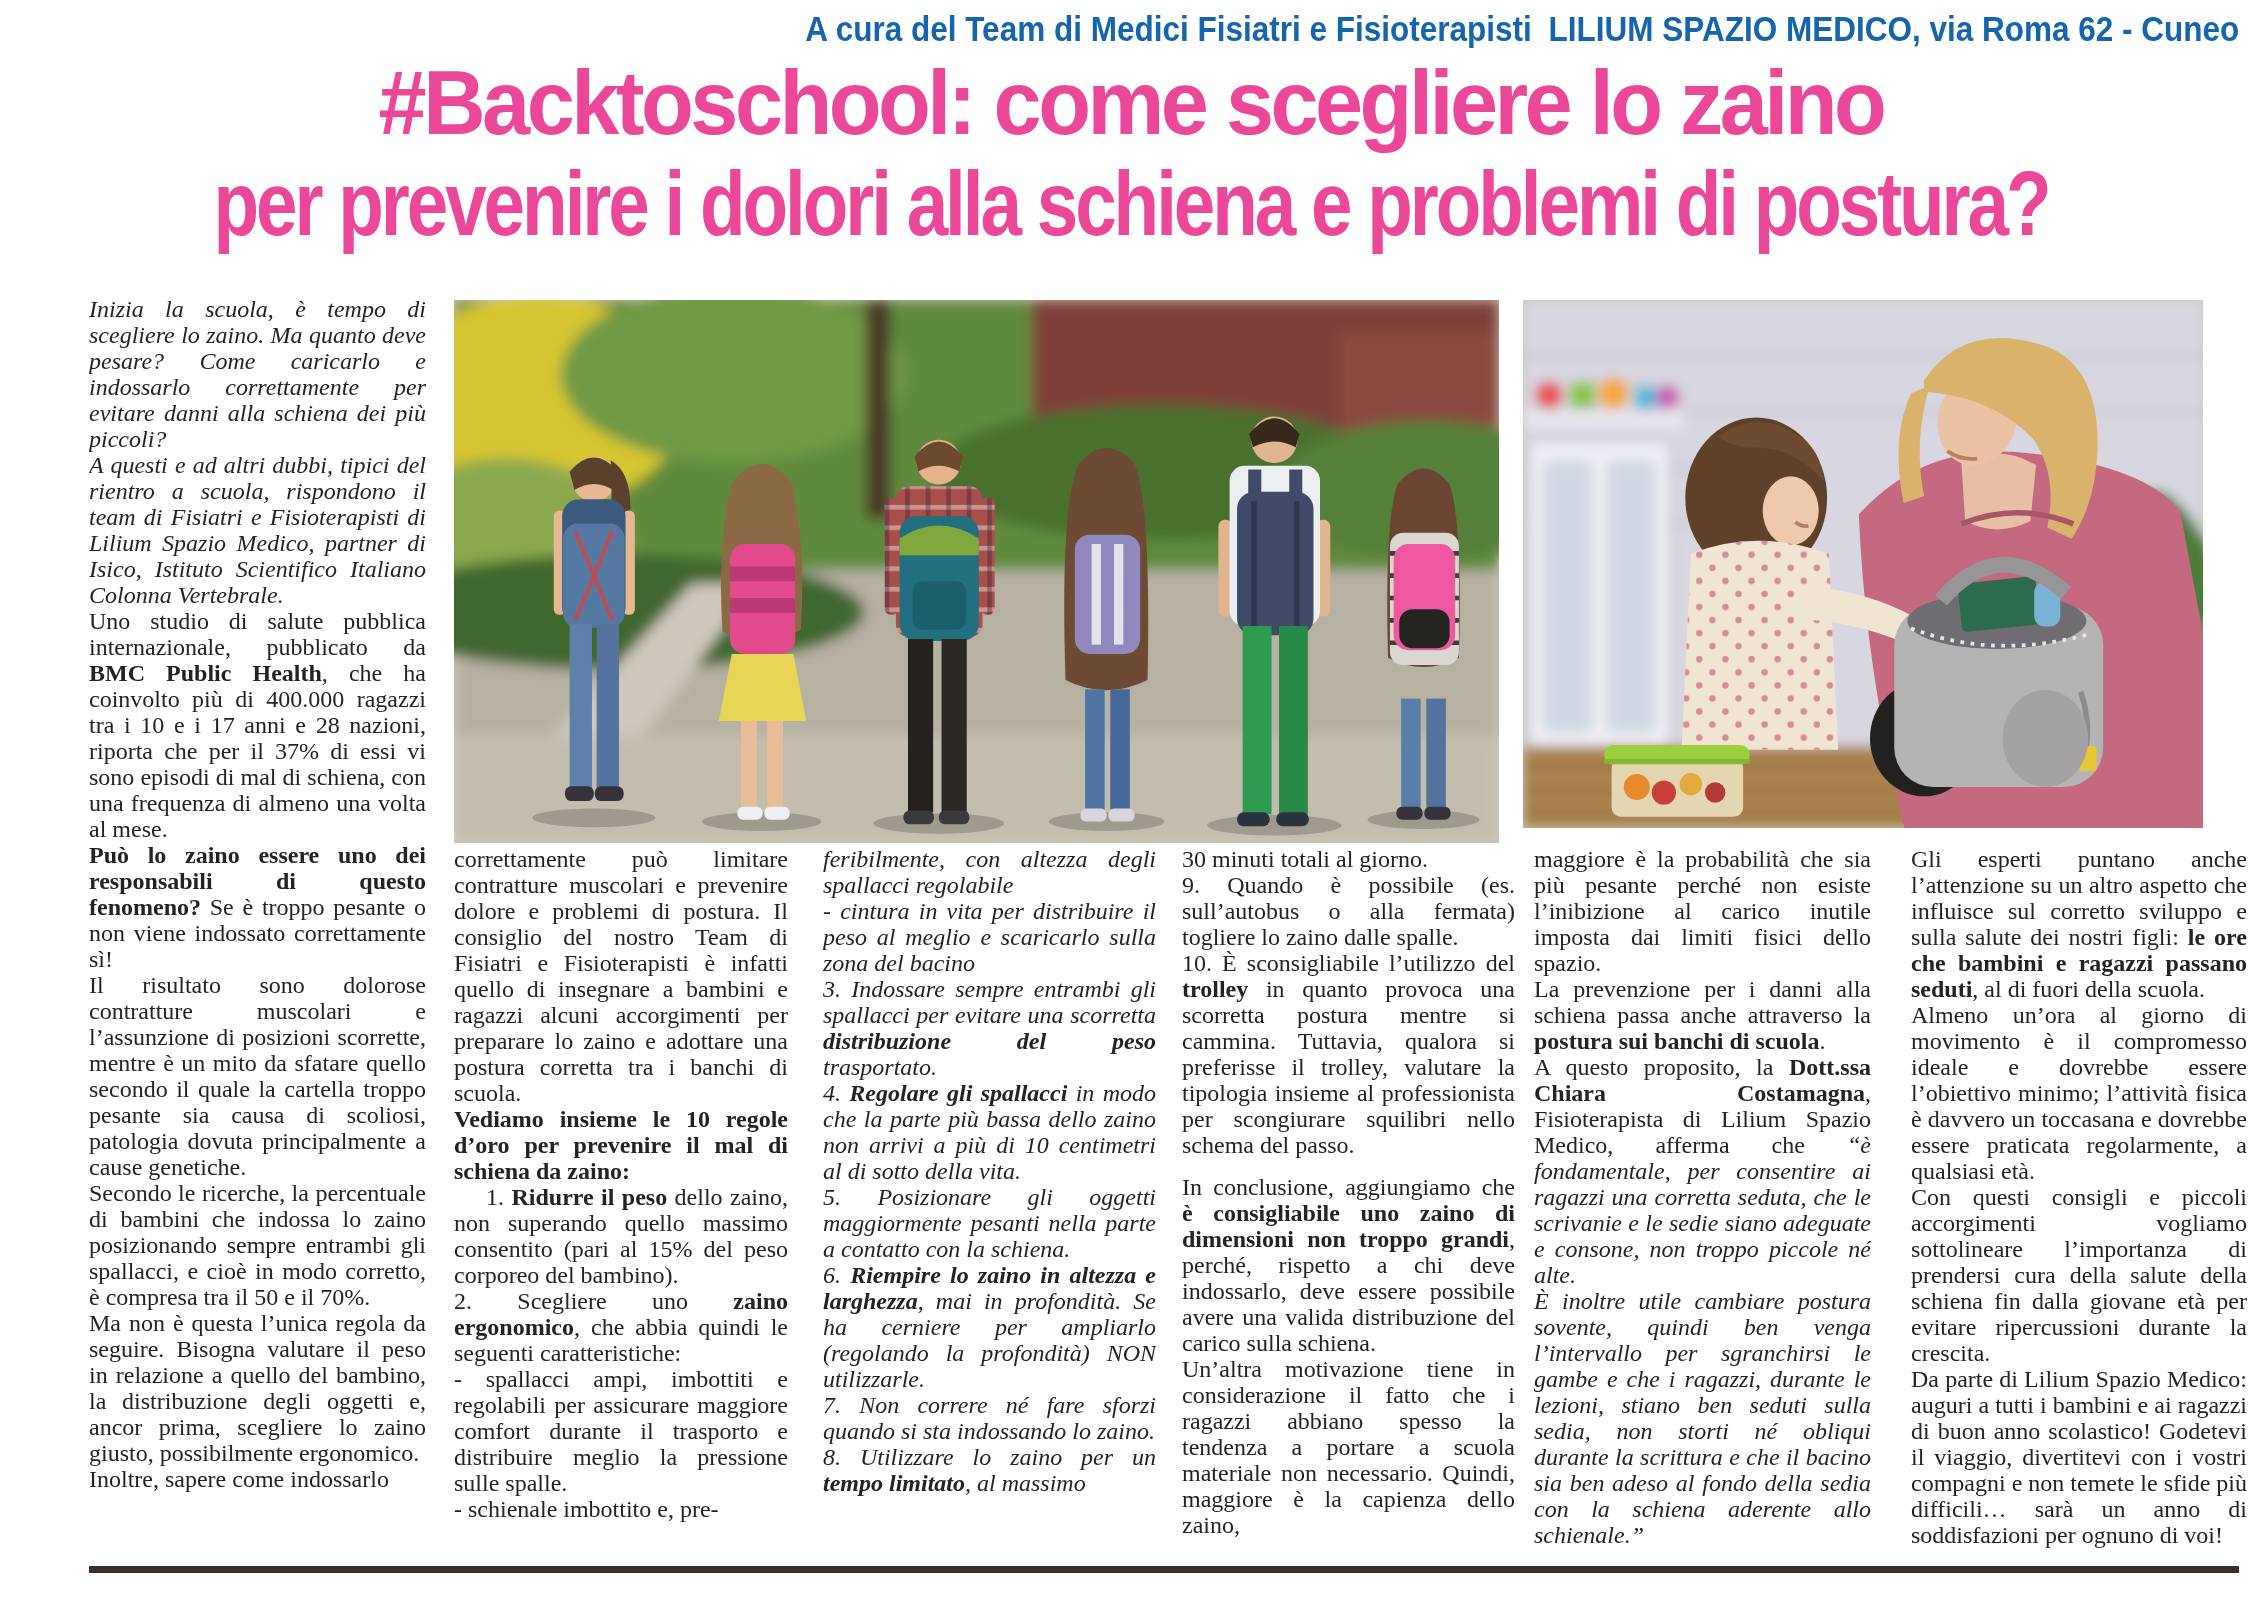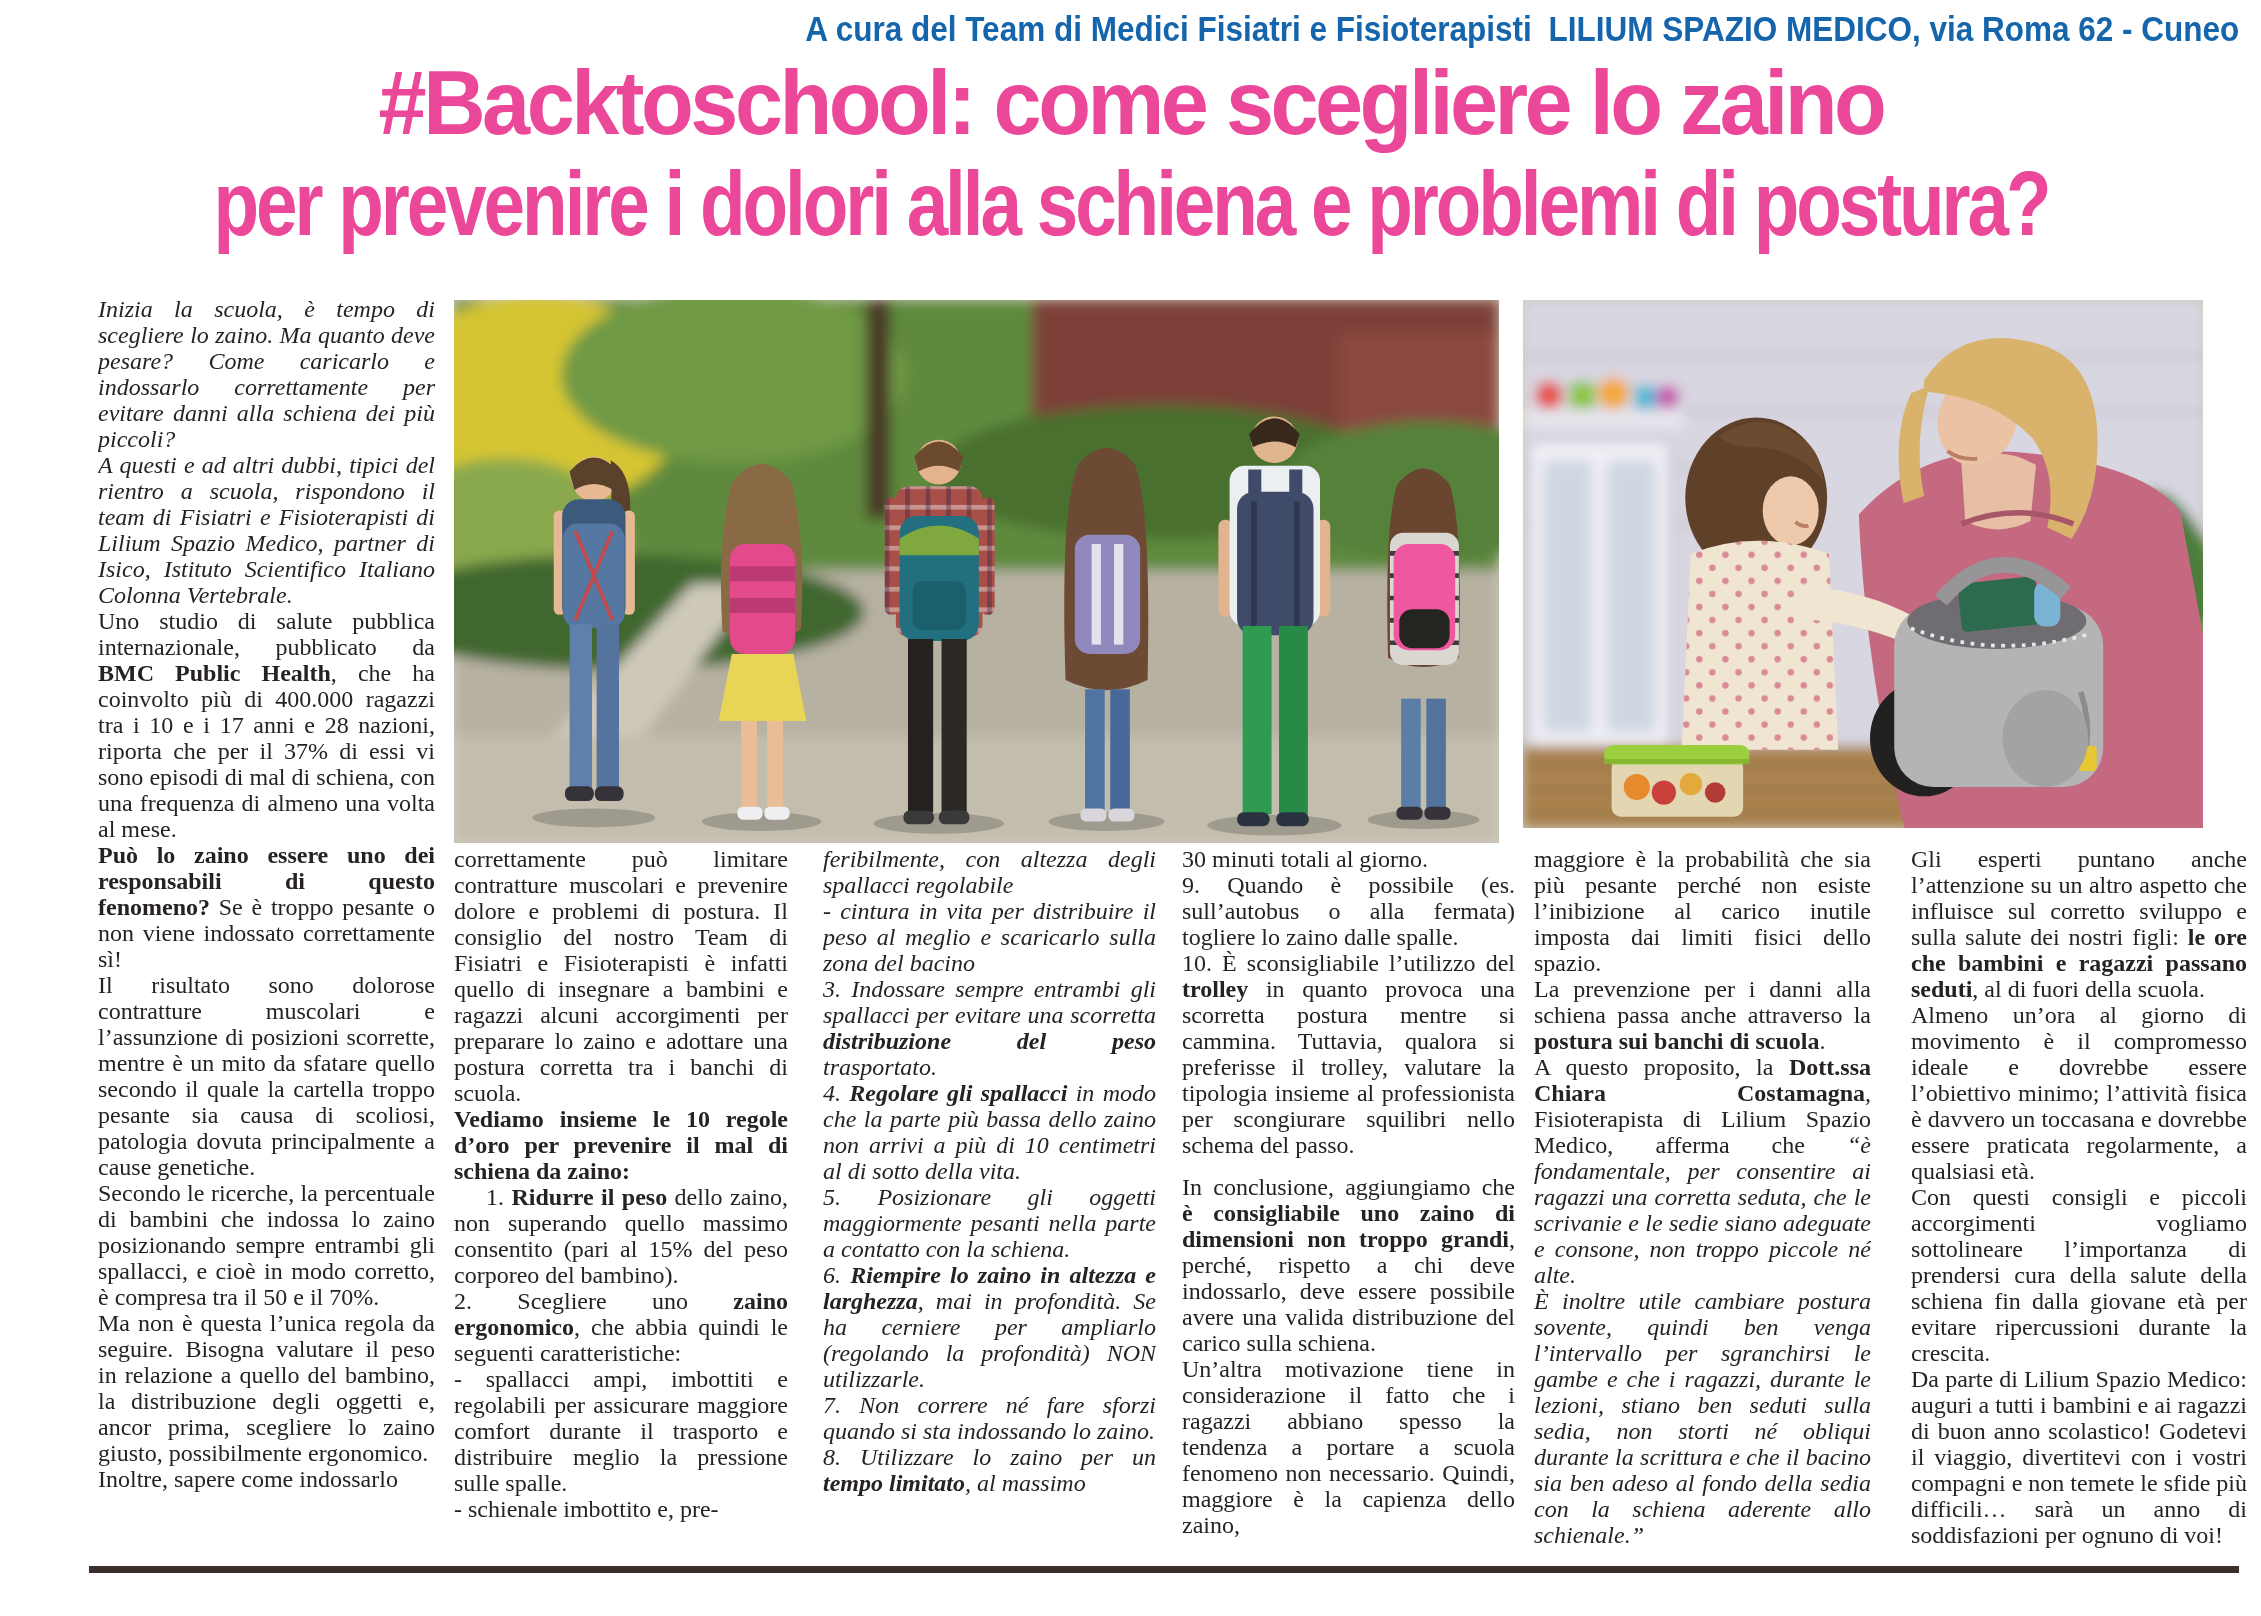--- a/index.html
+++ b/index.html
@@ -28,21 +28,21 @@
   .photo-right{left:1523px;top:300px;width:680px;height:528px;}
 
   
   .col{position:absolute;font-size:24px;line-height:26px;text-align:justify;
        overflow:hidden;hyphens:auto;-webkit-hyphens:auto;overflow-wrap:break-word;}
   .col p{margin:0;}
   .col p.indent{text-indent:32px;}
   .col p.gap{margin-top:16px;}
   .col .b{font-weight:700;}
   .col .i{font-style:italic;}
-  .col1{left:98px;top:296px;width:337px;height:1272px;}
+  .col1{left:89px;top:296px;width:337px;height:1272px;}
   .col2{left:454px;top:846px;width:334px;height:720px;}
   .col3{left:823px;top:846px;width:333px;height:720px;font-style:italic;}
   .col4{left:1182px;top:846px;width:333px;height:720px;}
   .col5{left:1534px;top:846px;width:337px;height:720px;}
   .col6{left:1902px;top:846px;width:336px;height:720px;margin-left:9px;}
 
   .bottom-rule{position:absolute;left:89px;top:1566px;width:2150px;height:6.5px;background:#3a2f2b;}
 </style>
 </head>
 <body style="color: rgb(38, 34, 35);">
@@ -287,21 +287,21 @@
       <p><span>5. Posizionare gli oggetti maggiormente pesanti nella parte a contatto con la schiena.</span></p>
       <p><span>6. </span><span class="b">Riempire lo zaino in altezza e larghezza</span><span>, mai in profondità. Se ha cerniere per ampliarlo (regolando la profondità) NON utilizzarle.</span></p>
       <p><span>7. Non correre né fare sforzi quando si sta indossando lo zaino.</span></p>
       <p><span>8. Utilizzare lo zaino per un </span><span class="b">tempo limitato</span><span>, al massimo</span></p>
     </div>
   <div class="col col4">
       <p><span>30 minuti totali al giorno.</span></p>
       <p><span>9. Quando è possibile (es. sull’autobus o alla fermata) togliere lo zaino dalle spalle.</span></p>
       <p><span>10. È sconsigliabile l’utilizzo del </span><span class="b">trolley</span><span> in quanto provoca una scorretta postura mentre si cammina. Tuttavia, qualora si preferisse il trolley, valutare la tipologia insieme al professionista per scongiurare squilibri nello schema del passo.</span></p>
       <p class="gap"><span>In conclusione, aggiungiamo che </span><span class="b">è consigliabile uno zaino di dimensioni non troppo grandi</span><span>, perché, rispetto a chi deve indossarlo, deve essere possibile avere una valida distribuzione del carico sulla schiena.</span></p>
-      <p><span>Un’altra motivazione tiene in considerazione il fatto che i ragazzi abbiano spesso la tendenza a portare a scuola fenomeno non necessario. Quindi, maggiore è la capienza dello zaino,</span></p>
+      <p><span>Un’altra motivazione tiene in considerazione il fatto che i ragazzi abbiano spesso la tendenza a portare a scuola materiale non necessario. Quindi, maggiore è la capienza dello zaino,</span></p>
     </div>
   <div class="col col5">
       <p><span>maggiore è la probabilità che sia più pesante perché non esiste l’inibizione al carico inutile imposta dai limiti fisici dello spazio.</span></p>
       <p><span>La prevenzione per i danni alla schiena passa anche attraverso la </span><span class="b">postura sui banchi di scuola</span><span>.</span></p>
       <p><span>A questo proposito, la </span><span class="b">Dott.ssa Chiara Costamagna</span><span>, Fisioterapista di Lilium Spazio Medico, afferma che </span><span class="i">“è fondamentale, per consentire ai ragazzi una corretta seduta, che le scrivanie e le sedie siano adeguate e consone, non troppo piccole né alte.</span></p>
       <p><span class="i">È inoltre utile cambiare postura sovente, quindi ben venga l’intervallo per sgranchirsi le gambe e che i ragazzi, durante le lezioni, stiano ben seduti sulla sedia, non storti né obliqui durante la scrittura e che il bacino sia ben adeso al fondo della sedia con la schiena aderente allo schienale.”</span></p>
     </div>
   <div class="col col6">
       <p><span>Gli esperti puntano anche l’attenzione su un altro aspetto che influisce sul corretto sviluppo e sulla salute dei nostri figli: </span><span class="b">le ore che bambini e ragazzi passano seduti</span><span>, al di fuori della scuola.</span></p>
       <p><span>Almeno un’ora al giorno di movimento è il compromesso ideale e dovrebbe essere l’obiettivo minimo; l’attività fisica è davvero un toccasana e dovrebbe essere praticata regolarmente, a qualsiasi età.</span></p>

